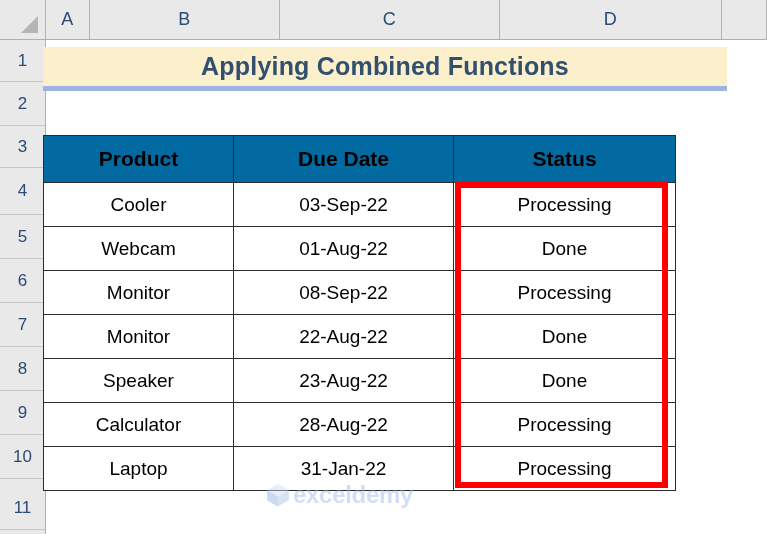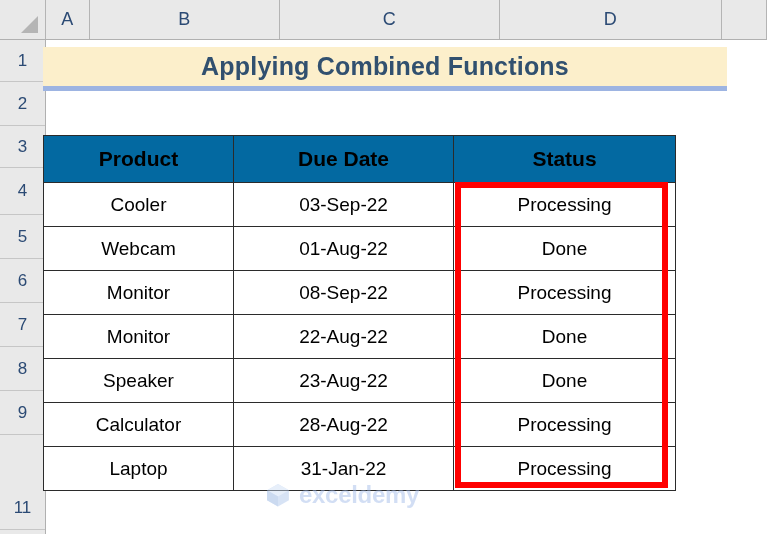--- a/index.html
+++ b/index.html
@@ -154,21 +154,21 @@
     z-index: 5;
   }
 
   
   .watermark {
     position: absolute;
     left: 265px;
     top: 481px;
     display: flex;
     align-items: center;
-    gap: 8px;
+    gap: 2px;
     opacity: .45;
     z-index: 4;
     pointer-events: none;
   }
   .wm-logo { width: 26px; height: 26px; position: relative; }
   .wm-text {
     color: #9db8e8;
     font-size: 24px;
     font-weight: bold;
     letter-spacing: -.3px;
@@ -193,20 +193,21 @@
   <div class="row-header-strip">
       <div class="row-head" style="top: 0px; height: 42px;">1</div>
       <div class="row-head" style="top: 42px; height: 44px;">2</div>
       <div class="row-head" style="top: 86px; height: 42px;">3</div>
       <div class="row-head" style="top: 128px; height: 47px;">4</div>
       <div class="row-head" style="top: 175px; height: 44px;">5</div>
       <div class="row-head" style="top: 219px; height: 44px;">6</div>
       <div class="row-head" style="top: 263px; height: 44px;">7</div>
       <div class="row-head" style="top: 307px; height: 44px;">8</div>
       <div class="row-head" style="top: 351px; height: 44px;">9</div>
+      <div class="row-head" style="top: 395px; height: 44px;">10</div>
       <div class="row-head" style="top: 446px; height: 44px;">11</div>
     </div>
 
   <div class="grid-canvas"></div>
 
   <div class="title-banner">
     <div class="title-text">Applying Combined Functions</div>
   </div>
 
   <table class="data-table">

